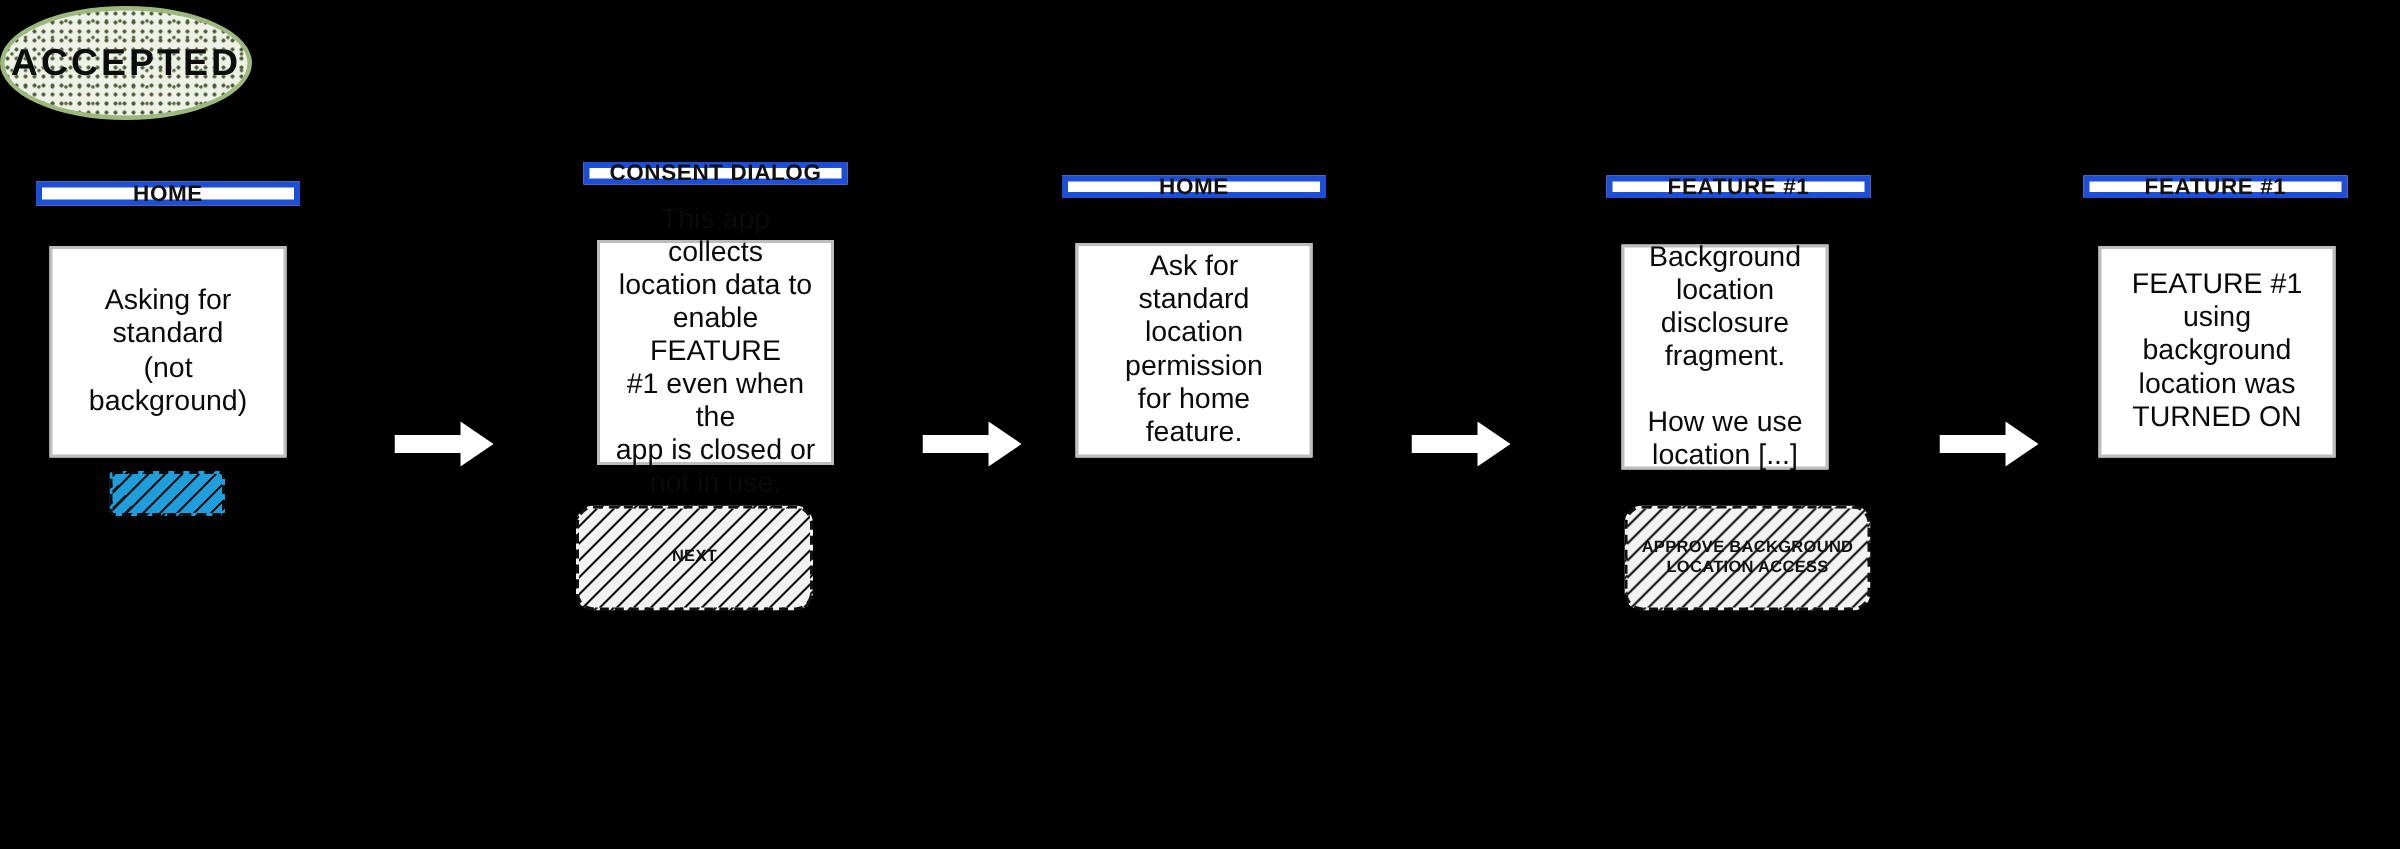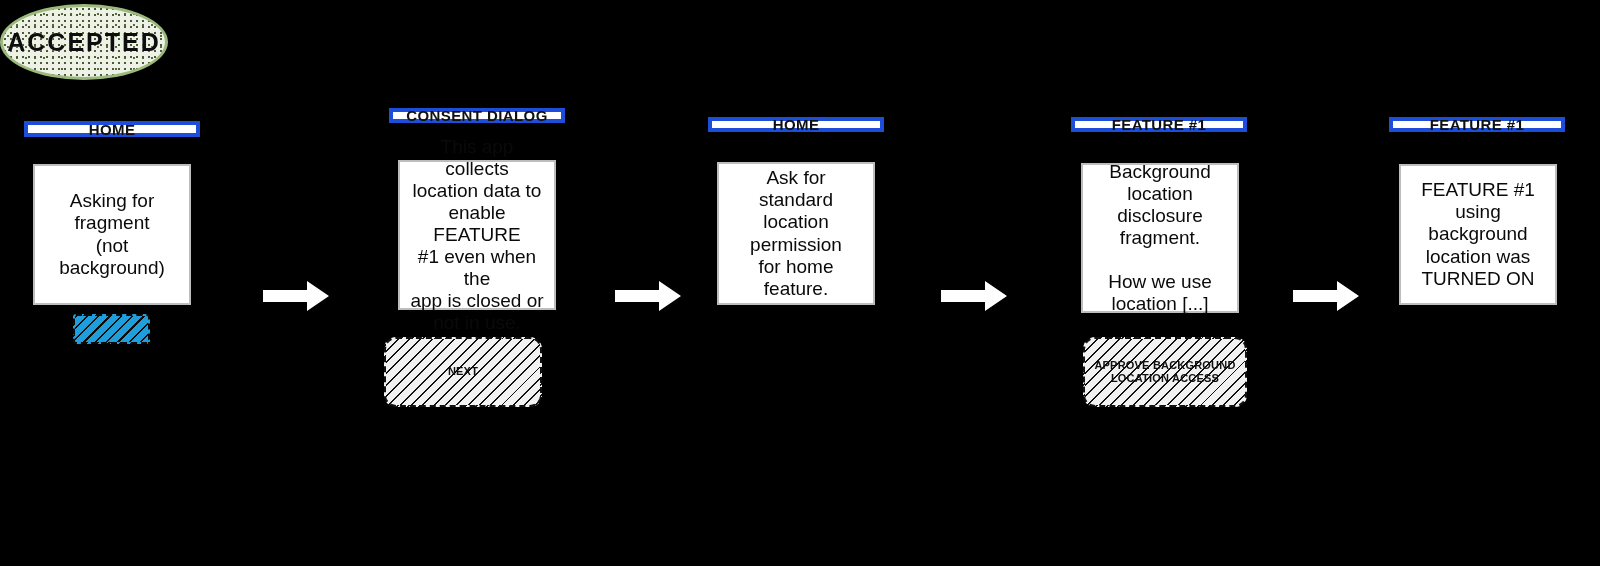--- a/index.html
+++ b/index.html
@@ -145,21 +145,21 @@
 
   <div class="stamp">
     <span class="stamp-label">ACCEPTED</span>
   </div>
 
   <div class="col">
     <div class="phase-bar" style="left:24px; top:121px; width:176px; height:16px;">
       <span>HOME</span>
     </div>
     <div class="screen" style="left:33px; top:164px; width:158px; height:141px;">
-      <span class="screen-text">Asking for fragment
+      <span class="screen-text">Asking for standard
 (not background)</span>
     </div>
     <div class="hatch-btn blue" style="left:73px; top:314px; width:77px; height:30px;">
       <span></span>
     </div>
   </div>
 
   <div class="arrow" style="left:263px; top:281px;">
     <svg viewBox="0 0 66 30" preserveAspectRatio="none">
       <polygon points="0,9 44,9 44,0 66,15 44,30 44,21 0,21" fill="#ffffff"></polygon>
@@ -203,21 +203,21 @@
   <div class="arrow" style="left:941px; top:281px;">
     <svg viewBox="0 0 66 30" preserveAspectRatio="none">
       <polygon points="0,9 44,9 44,0 66,15 44,30 44,21 0,21" fill="#ffffff"></polygon>
     </svg>
   </div>
 
   <div class="col">
     <div class="phase-bar" style="left:1071px; top:117px; width:176px; height:15px;">
       <span>FEATURE #1</span>
     </div>
-    <div class="screen" style="left:1081px; top:163px; width:158px; height:150px;">
+    <div class="screen" style="left:1081px; top:163px; width:138px; height:150px;">
       <span class="screen-text">Background
 location
 disclosure
 fragment.
 
 How we use
 location [...]</span>
     </div>
     <div class="hatch-btn grey" style="left:1083px; top:337px; width:164px; height:70px;">
       <span>APPROVE BACKGROUND

